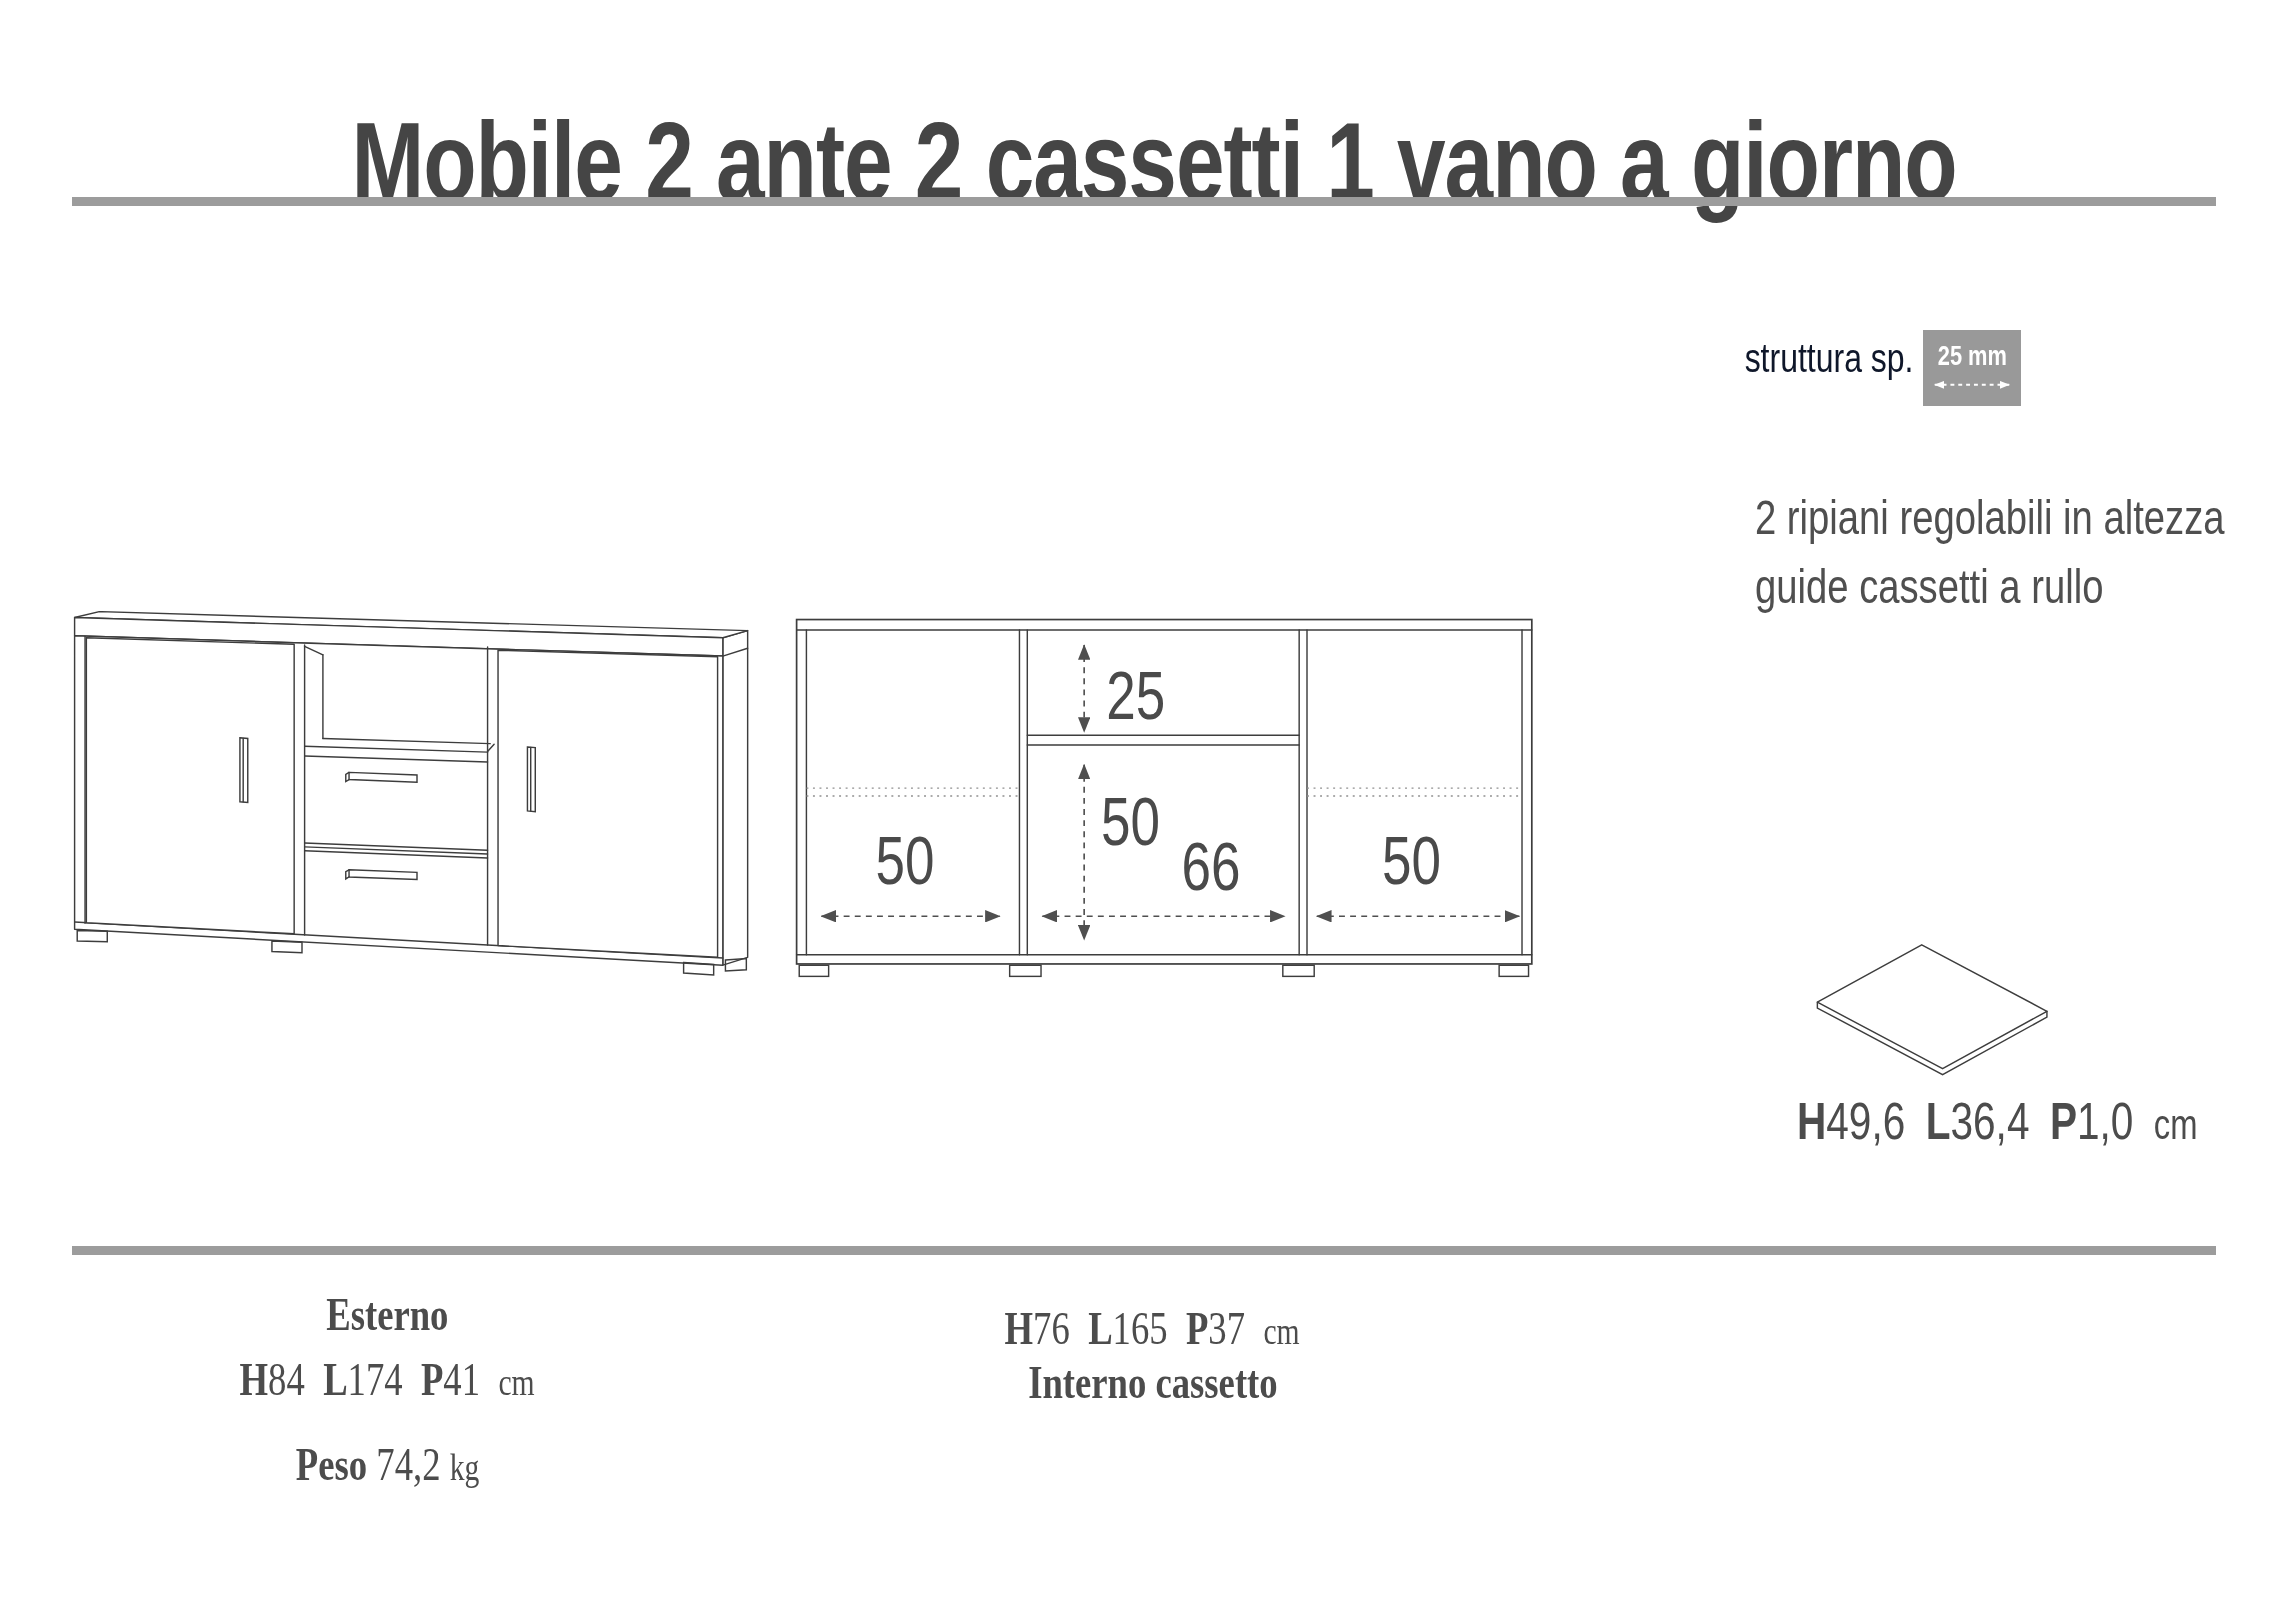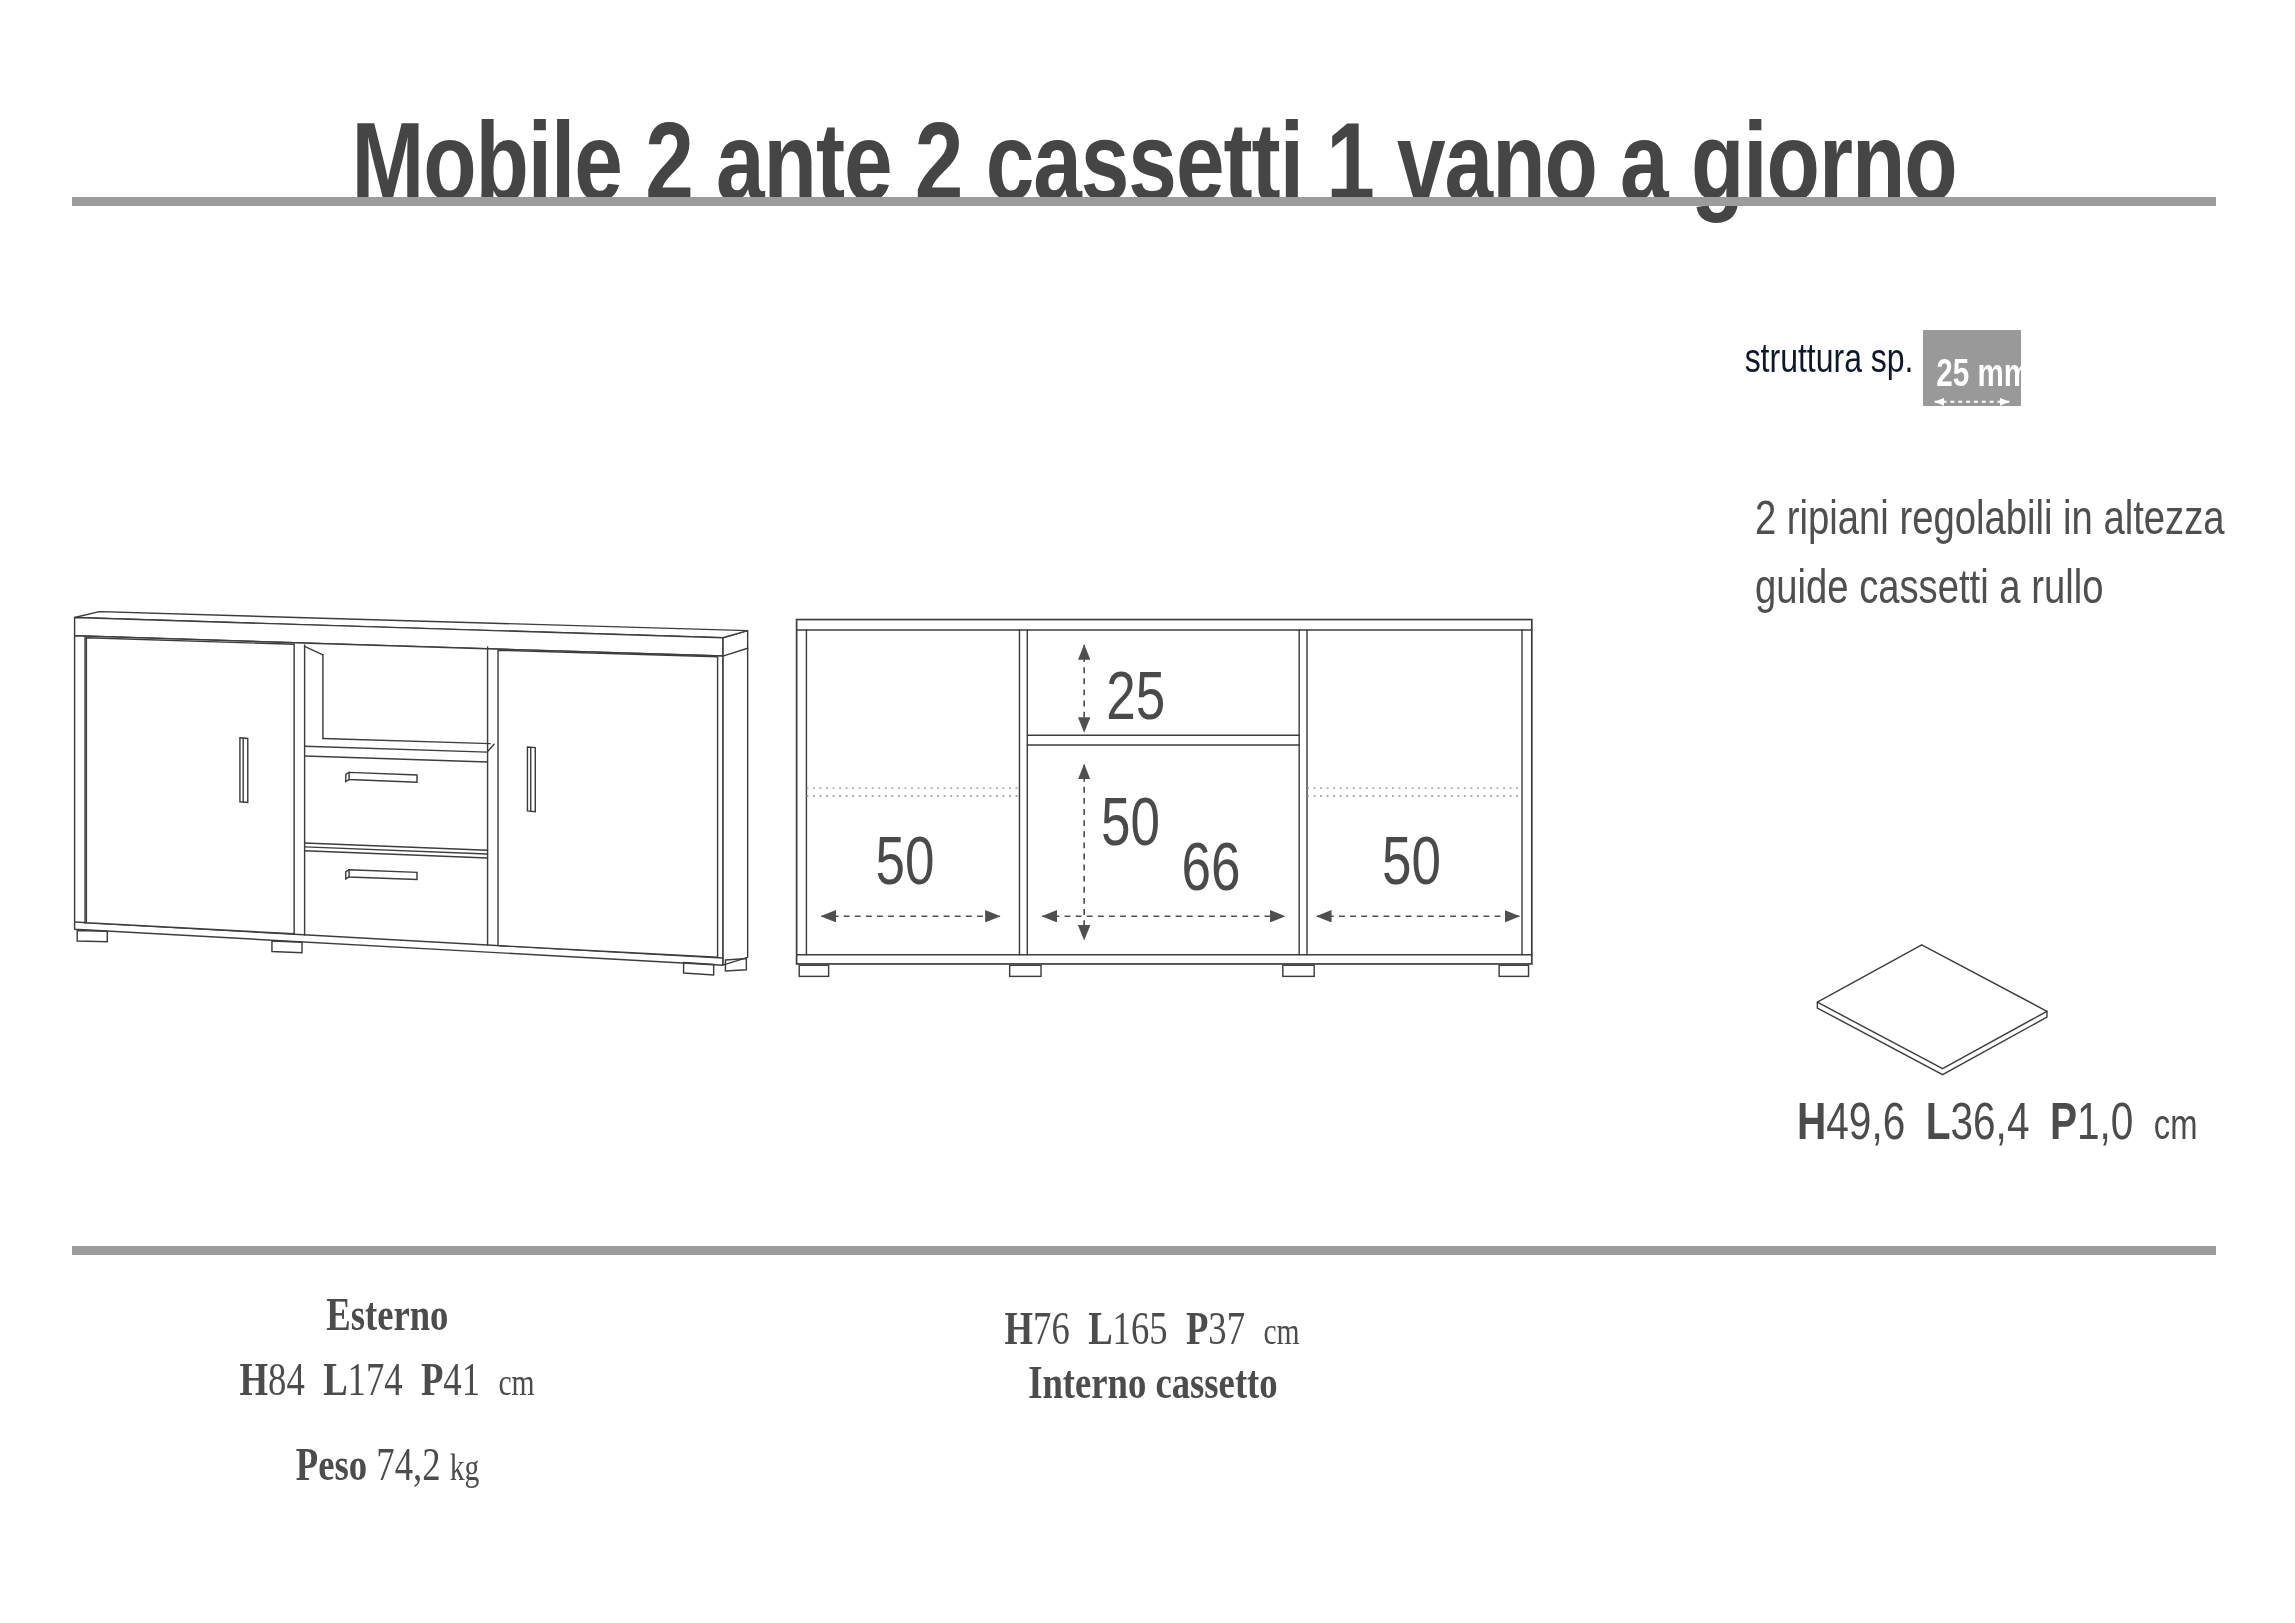--- a/index.html
+++ b/index.html
@@ -10,21 +10,21 @@
   .cond-r{display:inline-block;transform:scaleX(0.78);transform-origin:100% 50%;white-space:nowrap;}
   .title{position:absolute;left:0;right:0;top:97px;text-align:center;font-size:112px;
          font-weight:bold;color:#454545;letter-spacing:-1.3px;padding-left:12px;}
   .rule{position:absolute;left:72px;width:2144px;height:8.5px;background:#9c9c9c;}
   .rule-top{top:197px;}
   .rule-bottom{top:1246px;}
   .struttura-label{position:absolute;top:335px;width:392px;right:382px;text-align:right;
          font-size:41px;color:#0f172a;line-height:46px;}
   .struttura-box{position:absolute;left:1923px;top:330px;width:98px;height:76px;background:#999999;
          text-align:center;}
-  .struttura-box .val{display:block;margin-top:22px;font-size:38px;font-weight:bold;color:#ffffff;line-height:42px;}
+  .struttura-box .val{display:block;margin-top:5px;font-size:28px;font-weight:bold;color:#ffffff;line-height:42px;}
   .features{position:absolute;left:1755px;top:483px;font-size:49px;color:#4f4f4f;line-height:69px;}
   .drawing{position:absolute;}
   svg .ln{stroke:#3d3d3d;stroke-width:2.2;fill:none;stroke-linecap:round;}
   svg .lnf{stroke:#3d3d3d;stroke-width:2.2;fill:#ffffff;stroke-linejoin:round;}
   svg .frame{stroke:#3d3d3d;stroke-width:2.6;fill:none;}
   svg .dim{stroke:#4f4f4f;stroke-width:2.5;fill:none;stroke-dasharray:9 8;}
   svg .dot{stroke:#909090;stroke-width:2;fill:none;stroke-dasharray:3 7;}
   svg .num{fill:#4a4a4a;font-size:104px;font-family:"Liberation Sans","DejaVu Sans",sans-serif;}
   .shelf-dims{position:absolute;left:1797px;top:1093px;font-size:52px;color:#4c4c4c;line-height:56px;}
   .shelf-dims .unit{font-size:42px;}

